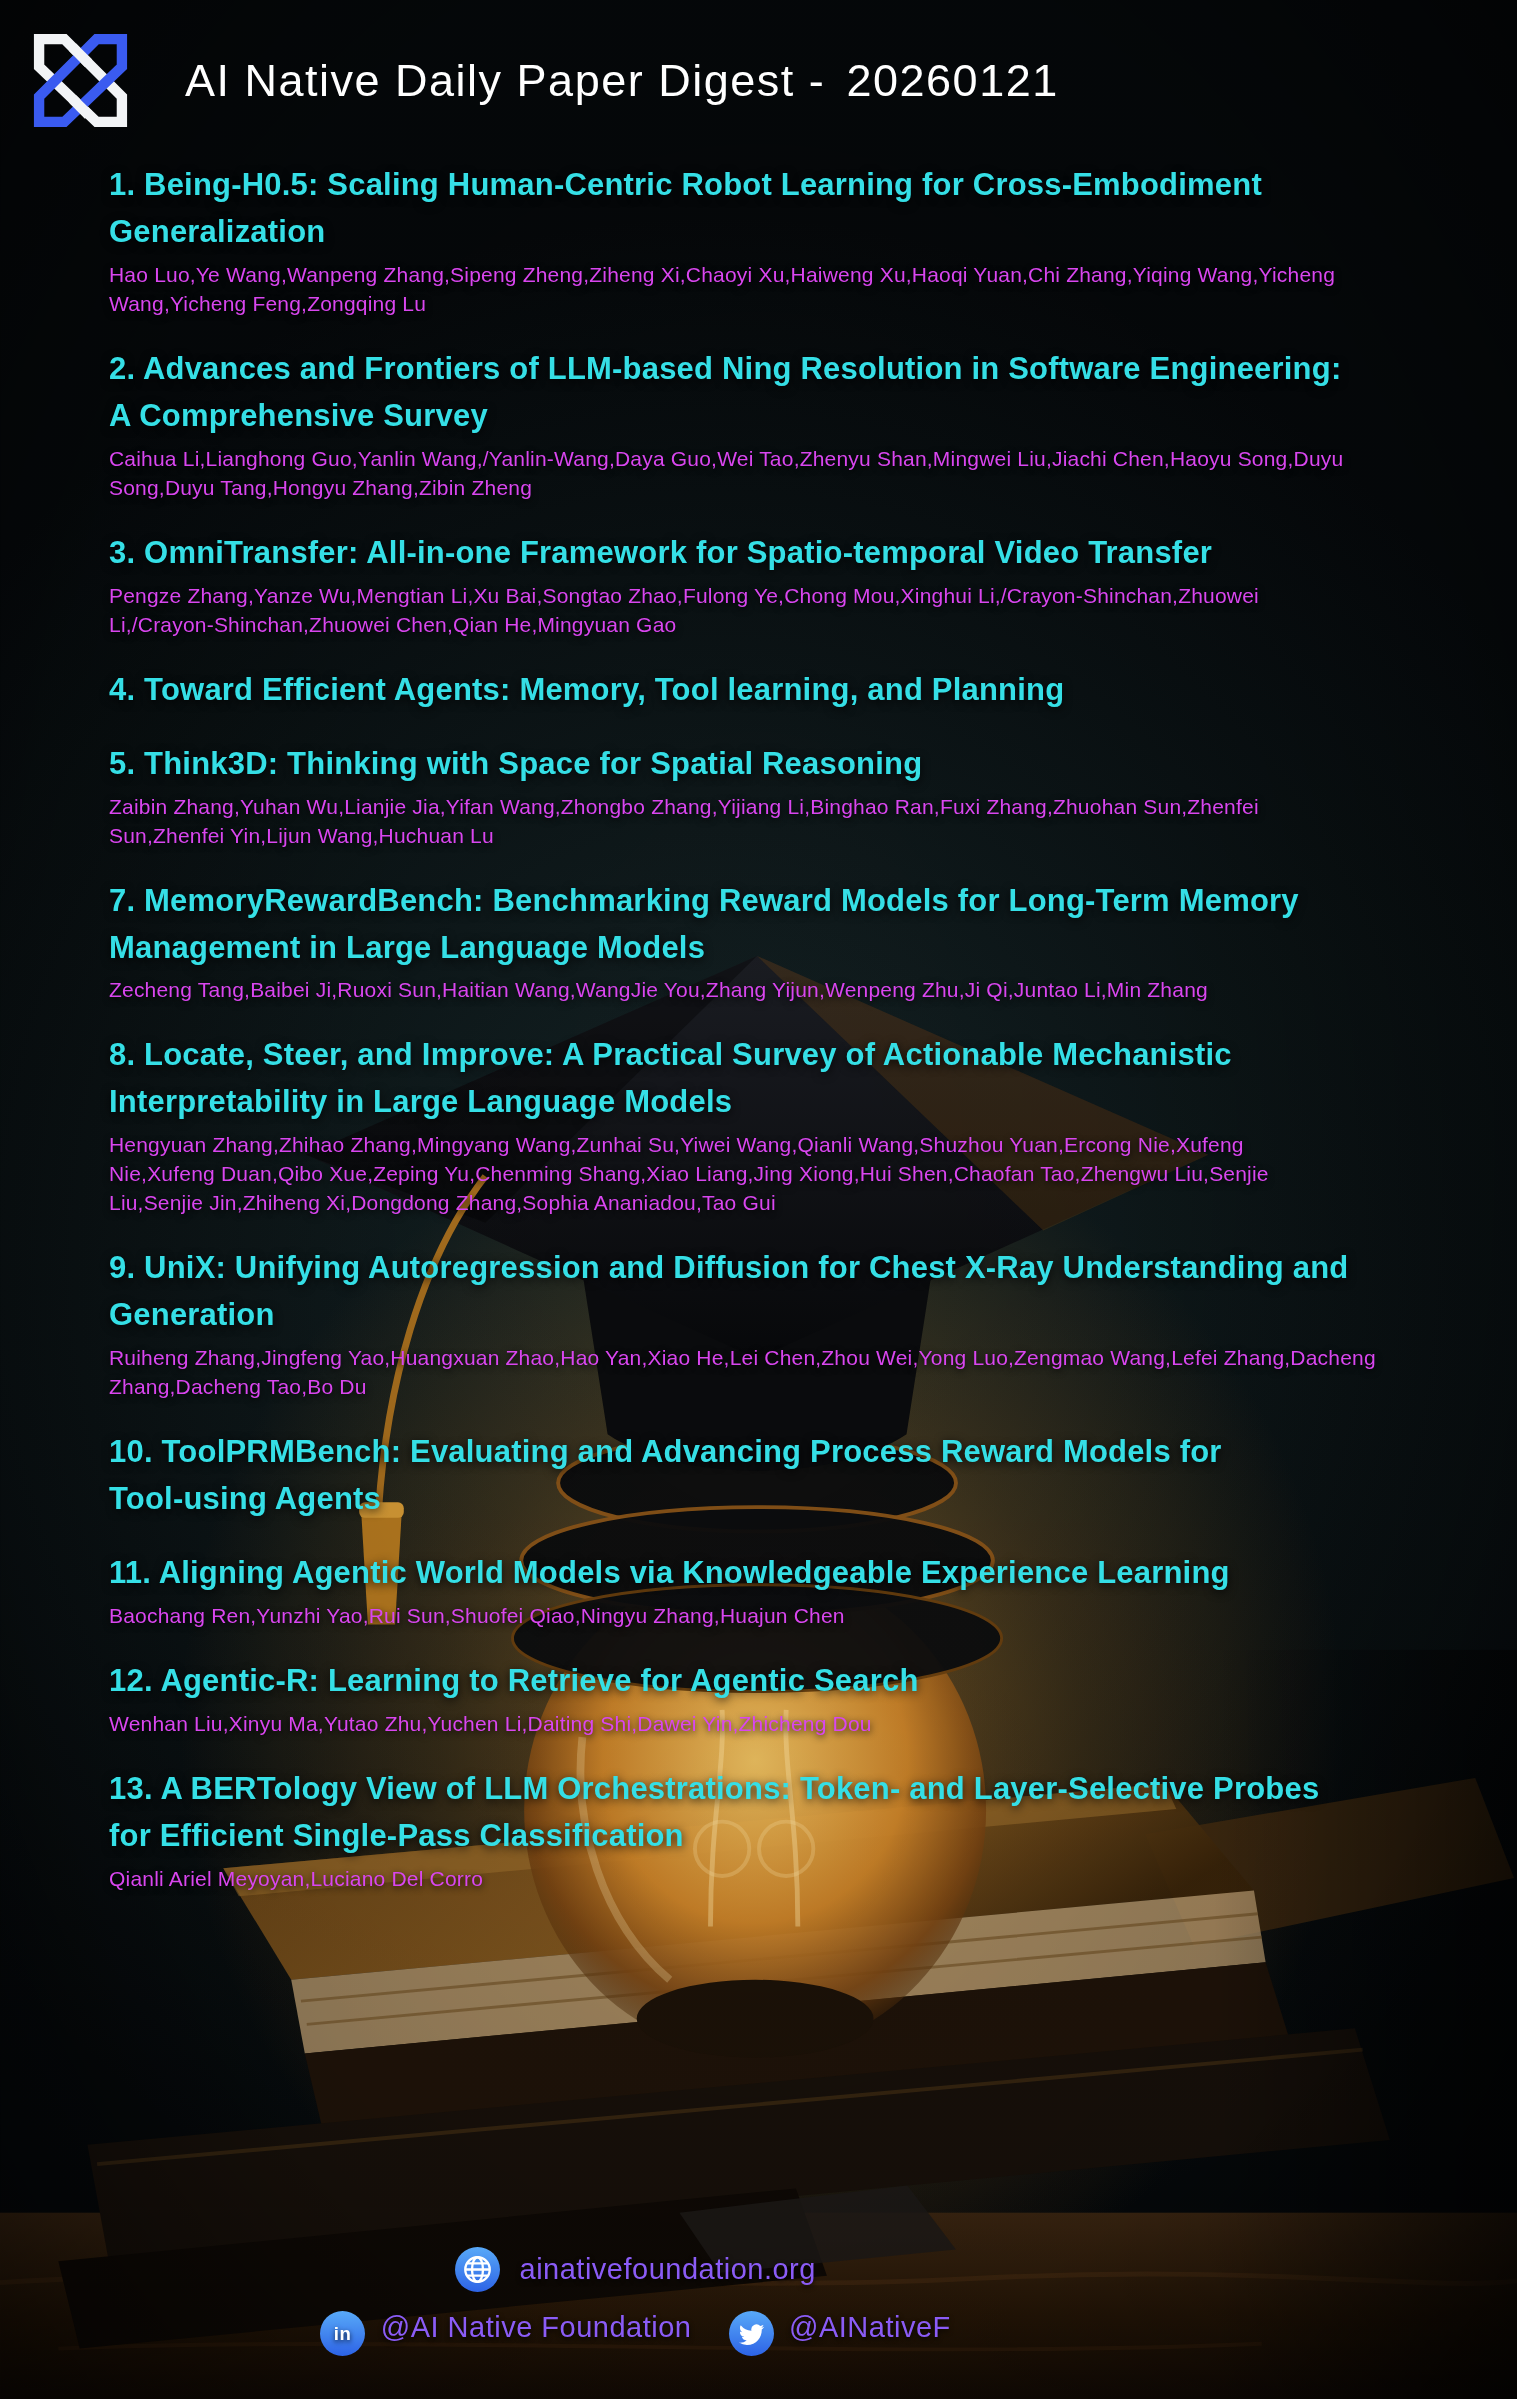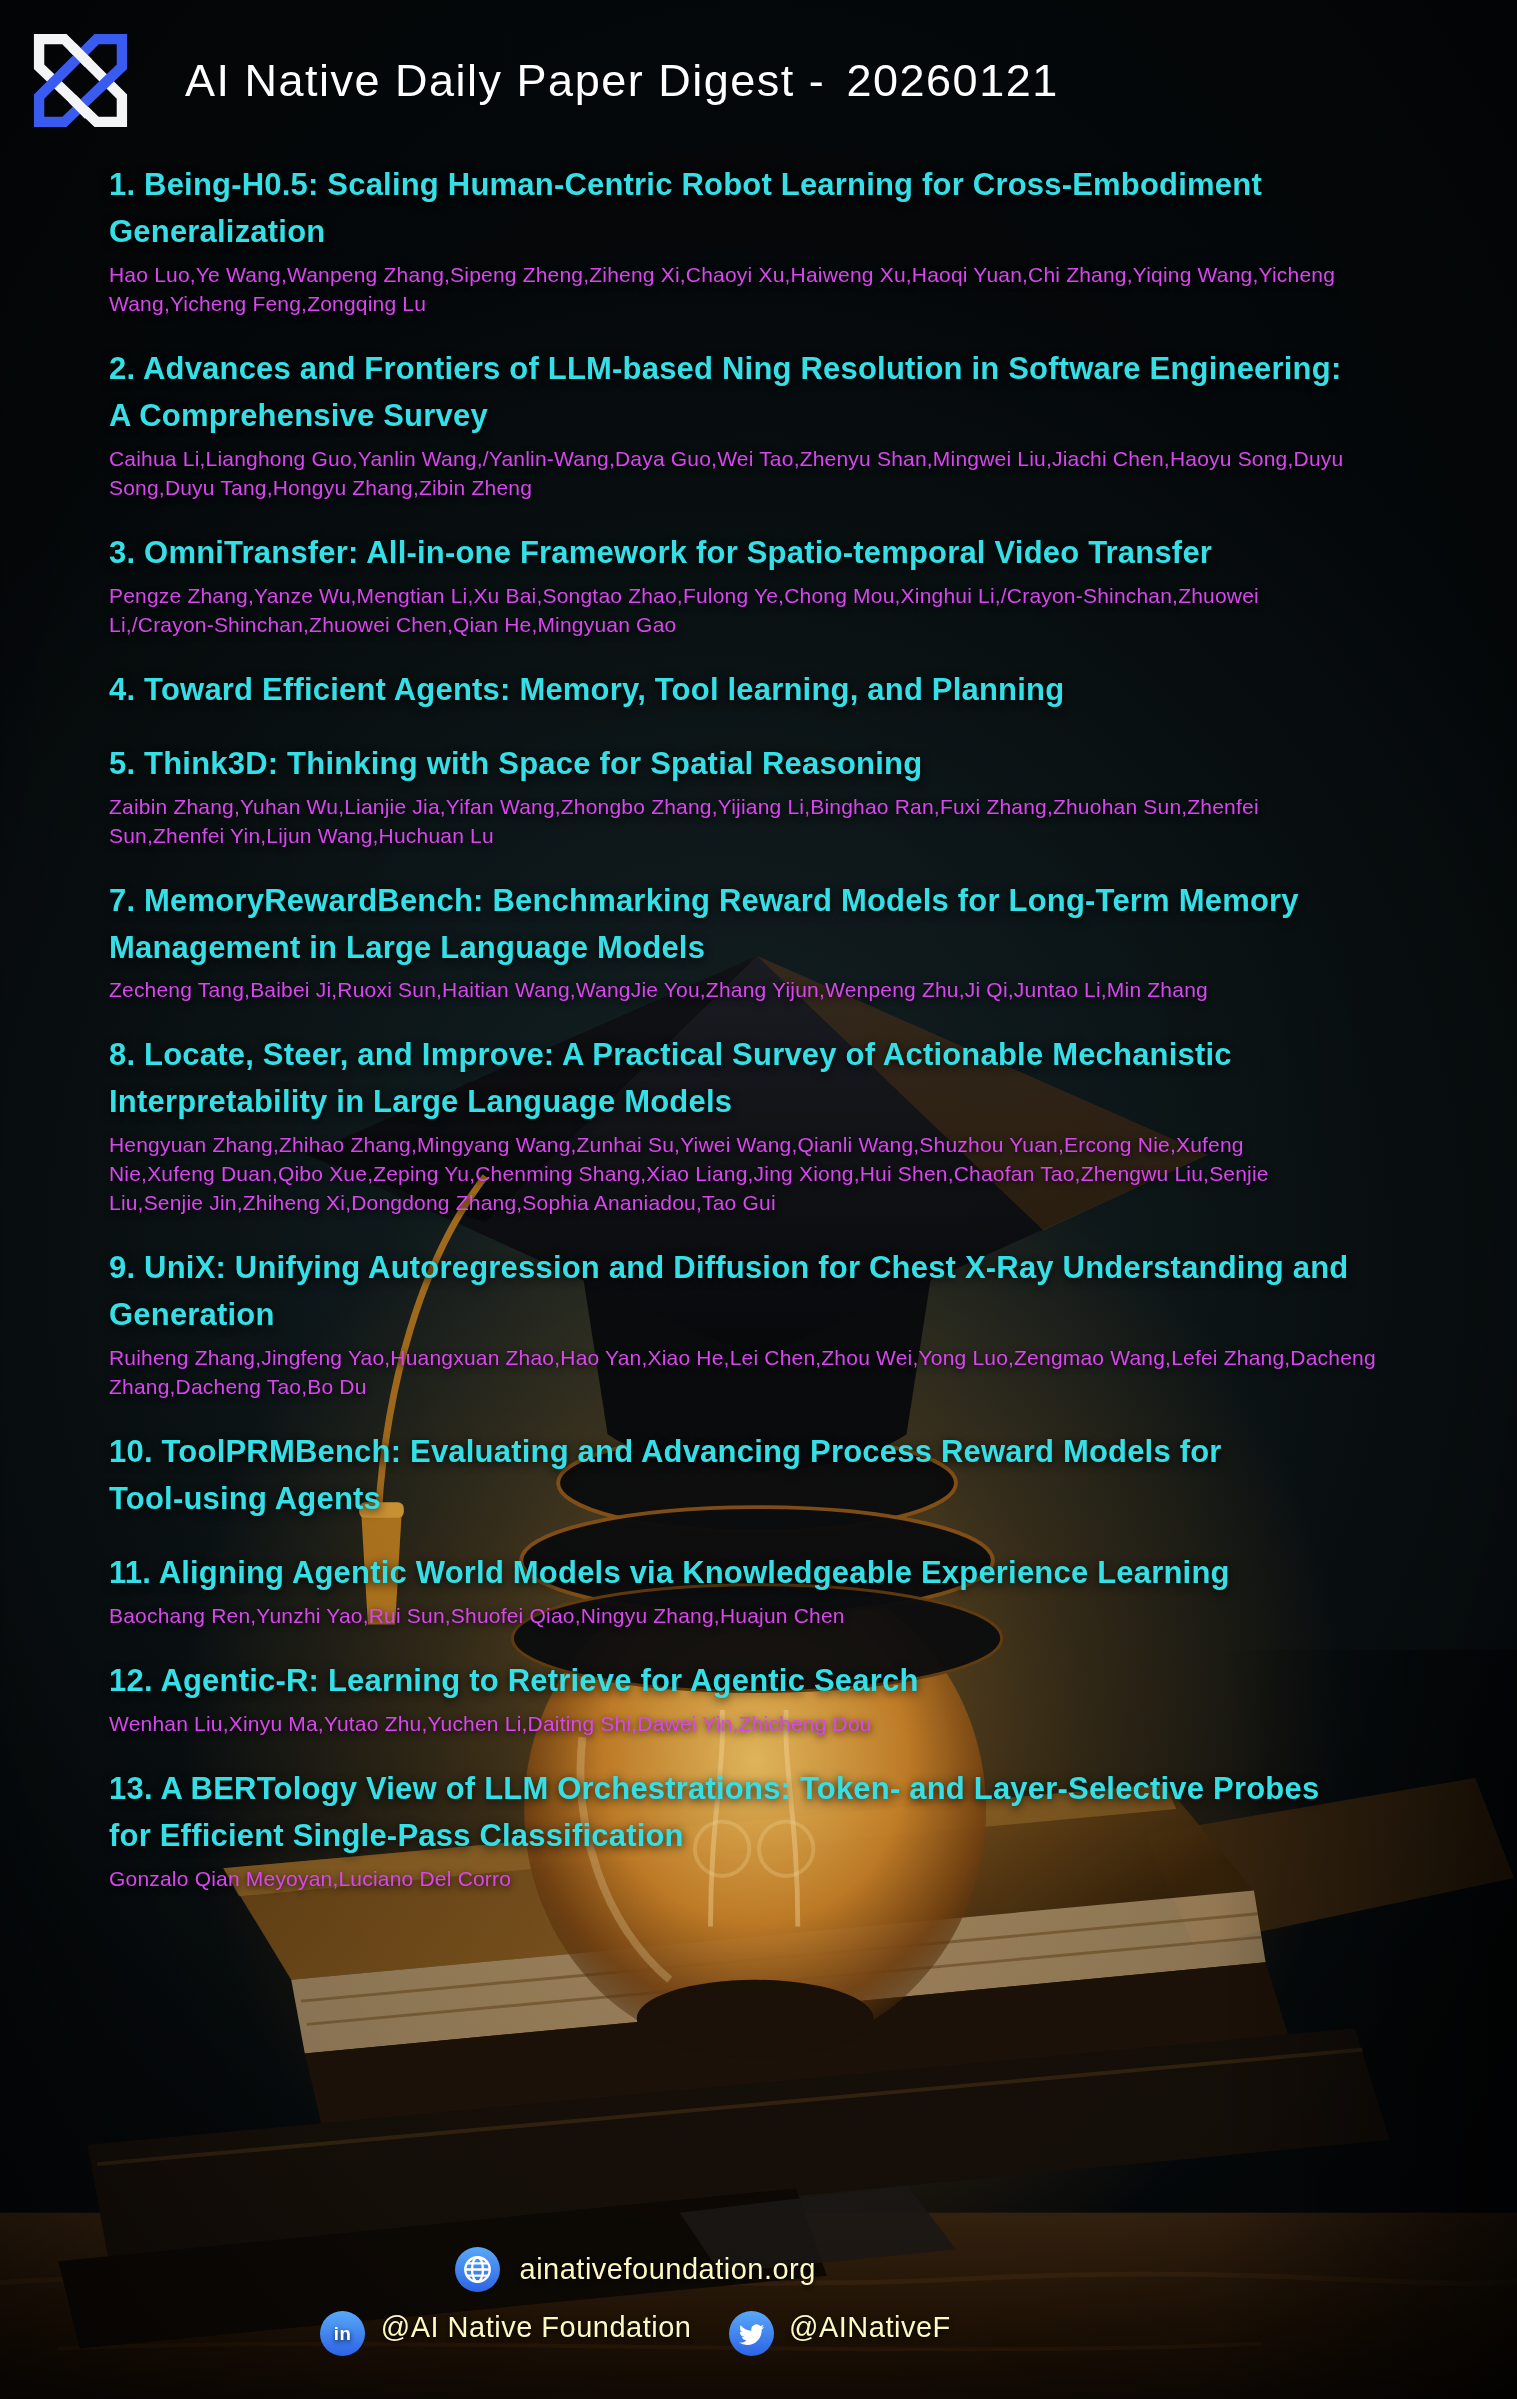--- a/index.html
+++ b/index.html
@@ -14,21 +14,21 @@
 
   .papers{position:absolute;top:161px;left:109px;right:58px;z-index:2;}
   .paper{margin:0 0 27px 0;}
   .ptitle{margin:0;font-size:31px;line-height:47px;font-weight:700;color:#35dfe6;
           white-space:pre-line;letter-spacing:0.2px;cursor:pointer;
           text-shadow:0 1.9px 9.7px rgba(0,0,0,.85);}
   .pauthors{margin-top:4.9px;font-size:21px;line-height:29px;color:#d946ef;
             white-space:pre-line;letter-spacing:0.2px;text-shadow:0 1.9px 7.8px rgba(0,0,0,.9);}
 
   .footer-row{position:absolute;left:0;width:1271px;display:flex;justify-content:center;
-              align-items:center;z-index:2;color:#fef9c3;}
+              align-items:center;z-index:2;color:#8b5cf6;}
   .row1{top:2247px;}
   .row2{top:2311px;gap:37px;}
   .row1 .ftext{margin-left:19.4px;font-size:29px;letter-spacing:0.5px;}
   .social{display:flex;gap:15.5px;font-size:29px;letter-spacing:0.5px;cursor:pointer;}
   .ficon{display:flex;}
   .footer-row, .social{text-shadow:0 1.9px 5.8px rgba(0,0,0,.8);}
 </style>
 </head>
 <body>
 
@@ -186,21 +186,21 @@
         <h2 class="ptitle"><span>11.</span> <span>Aligning Agentic World Models via Knowledgeable Experience Learning</span></h2>
         <div class="pauthors">Baochang Ren,Yunzhi Yao,Rui Sun,Shuofei Qiao,Ningyu Zhang,Huajun Chen</div>
       </div>
     <div class="paper">
         <h2 class="ptitle"><span>12.</span> <span>Agentic-R: Learning to Retrieve for Agentic Search</span></h2>
         <div class="pauthors">Wenhan Liu,Xinyu Ma,Yutao Zhu,Yuchen Li,Daiting Shi,Dawei Yin,Zhicheng Dou</div>
       </div>
     <div class="paper">
         <h2 class="ptitle"><span>13.</span> <span>A BERTology View of LLM Orchestrations: Token- and Layer-Selective Probes
 for Efficient Single-Pass Classification</span></h2>
-        <div class="pauthors">Gonzalo Qian Meyoyan,Luciano Del Corro</div>
+        <div class="pauthors">Qianli Ariel Meyoyan,Luciano Del Corro</div>
       </div>
   </div>
 
   <div class="footer-row row1">
     <span class="ficon">
       <svg width="45" height="45" viewBox="0 0 46 46">
         <defs>
             <linearGradient id="icb1" x1="0" y1="0" x2="0" y2="1">
           <stop offset="0%" stop-color="#58a9f8"></stop>
               <stop offset="100%" stop-color="#2d63e6"></stop>

